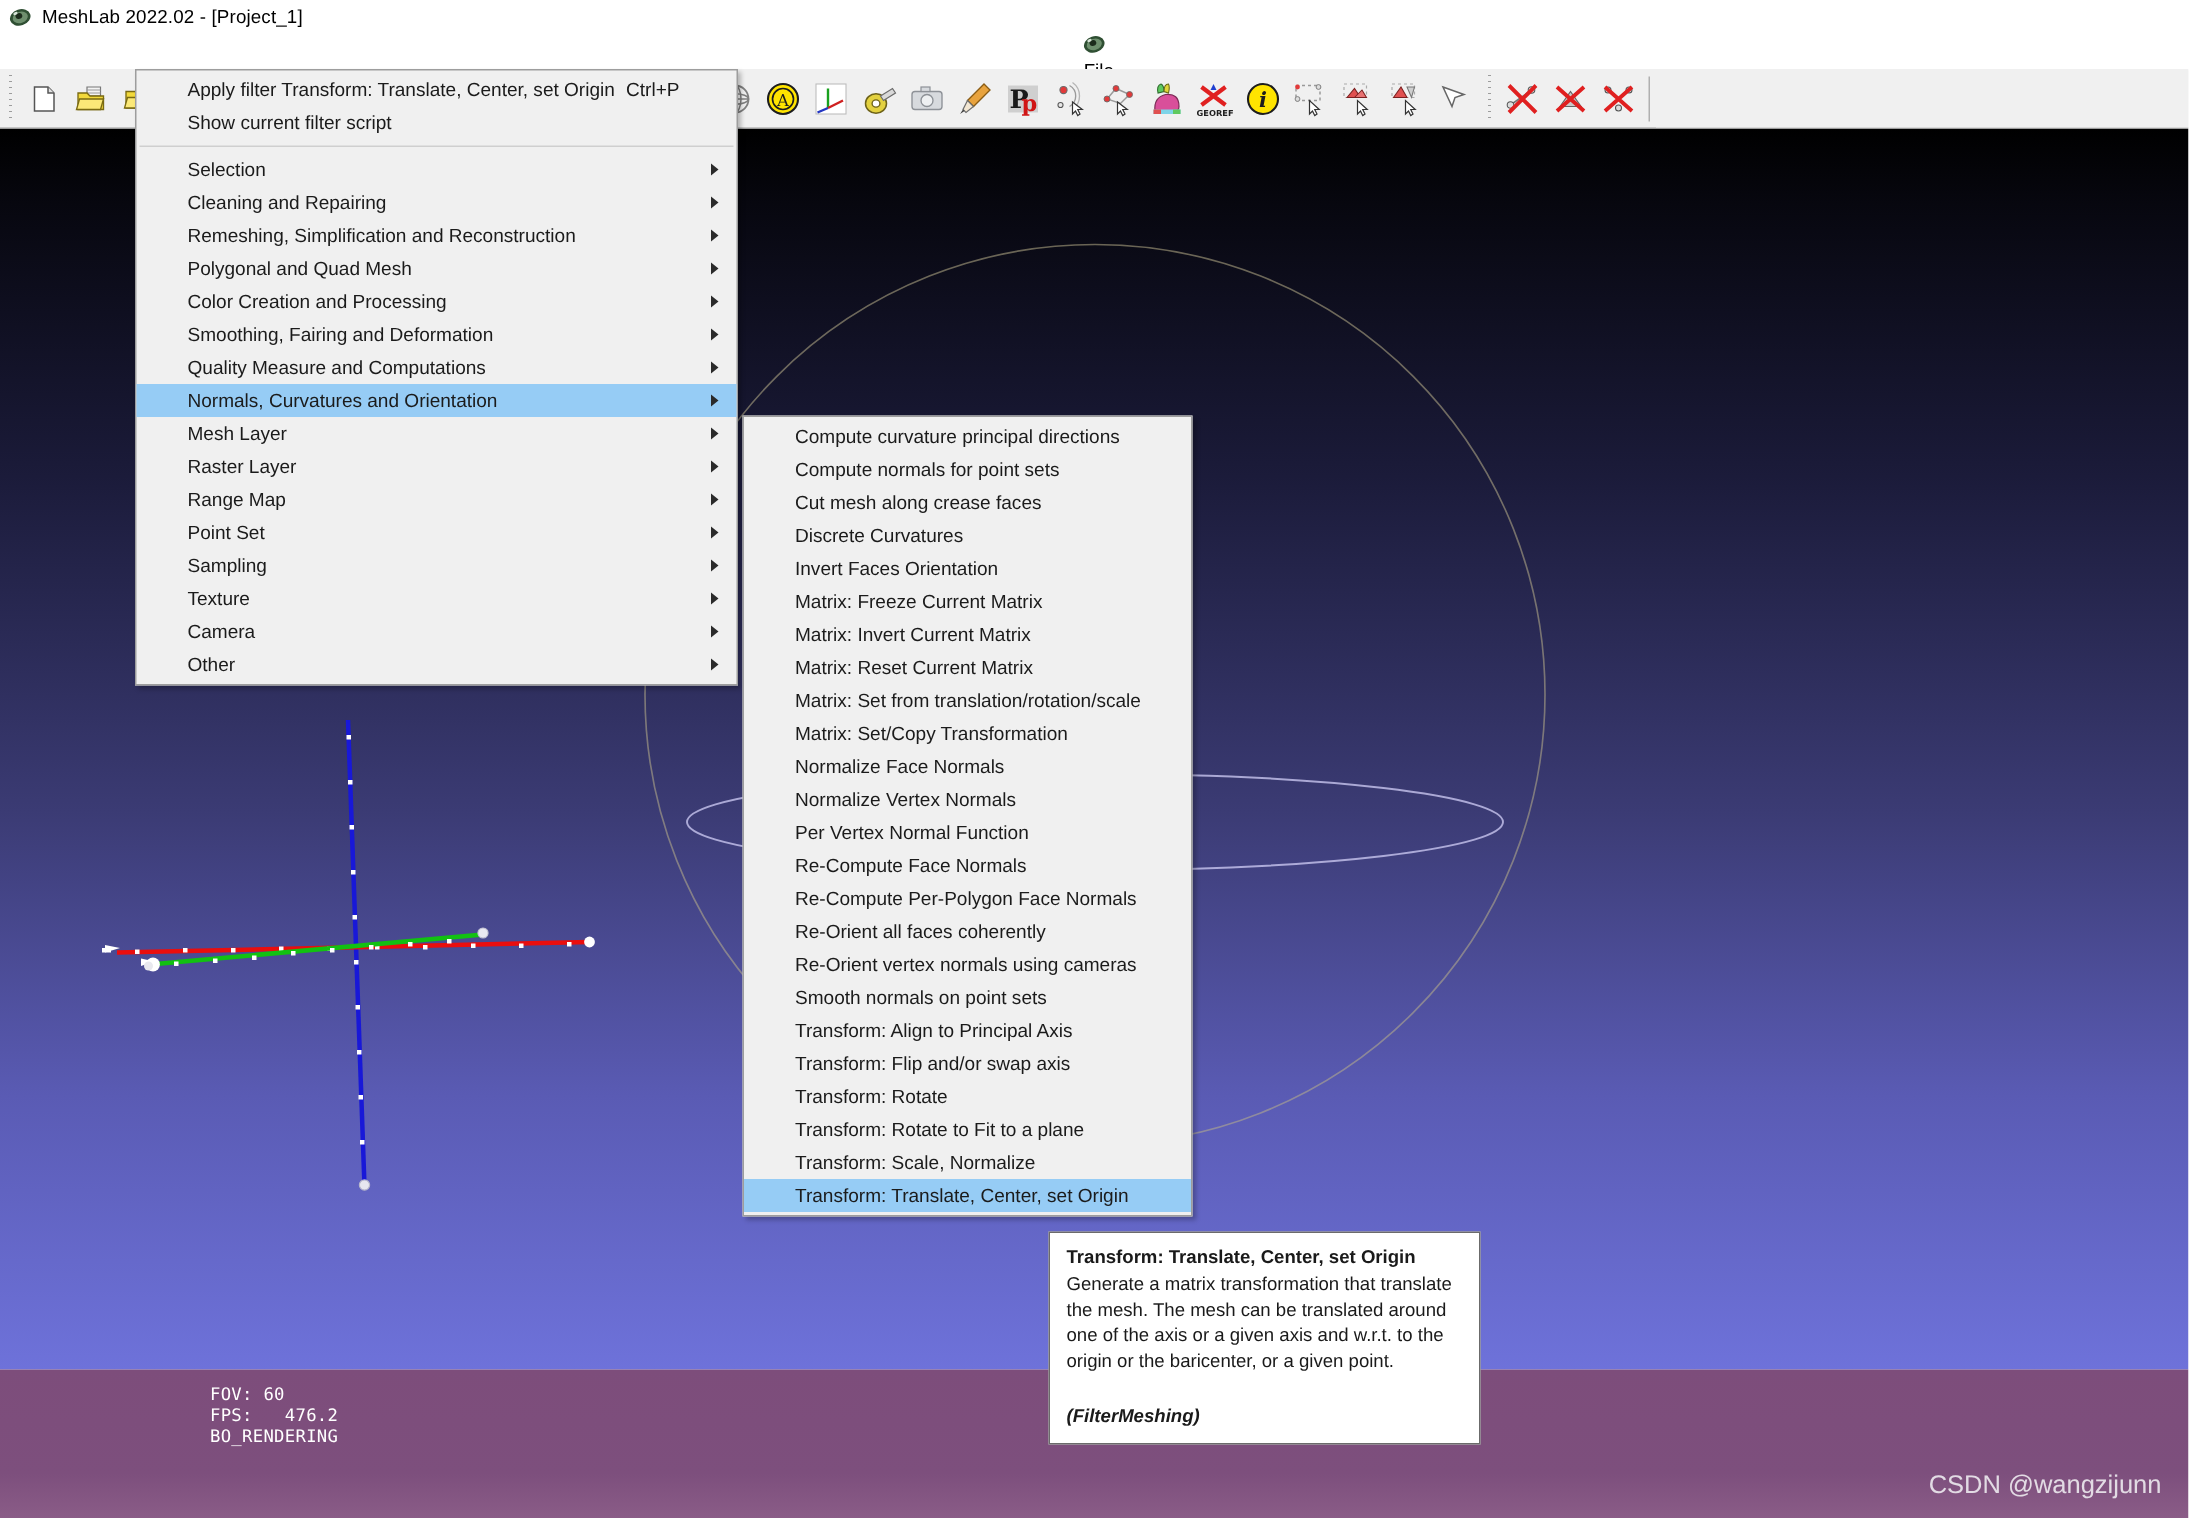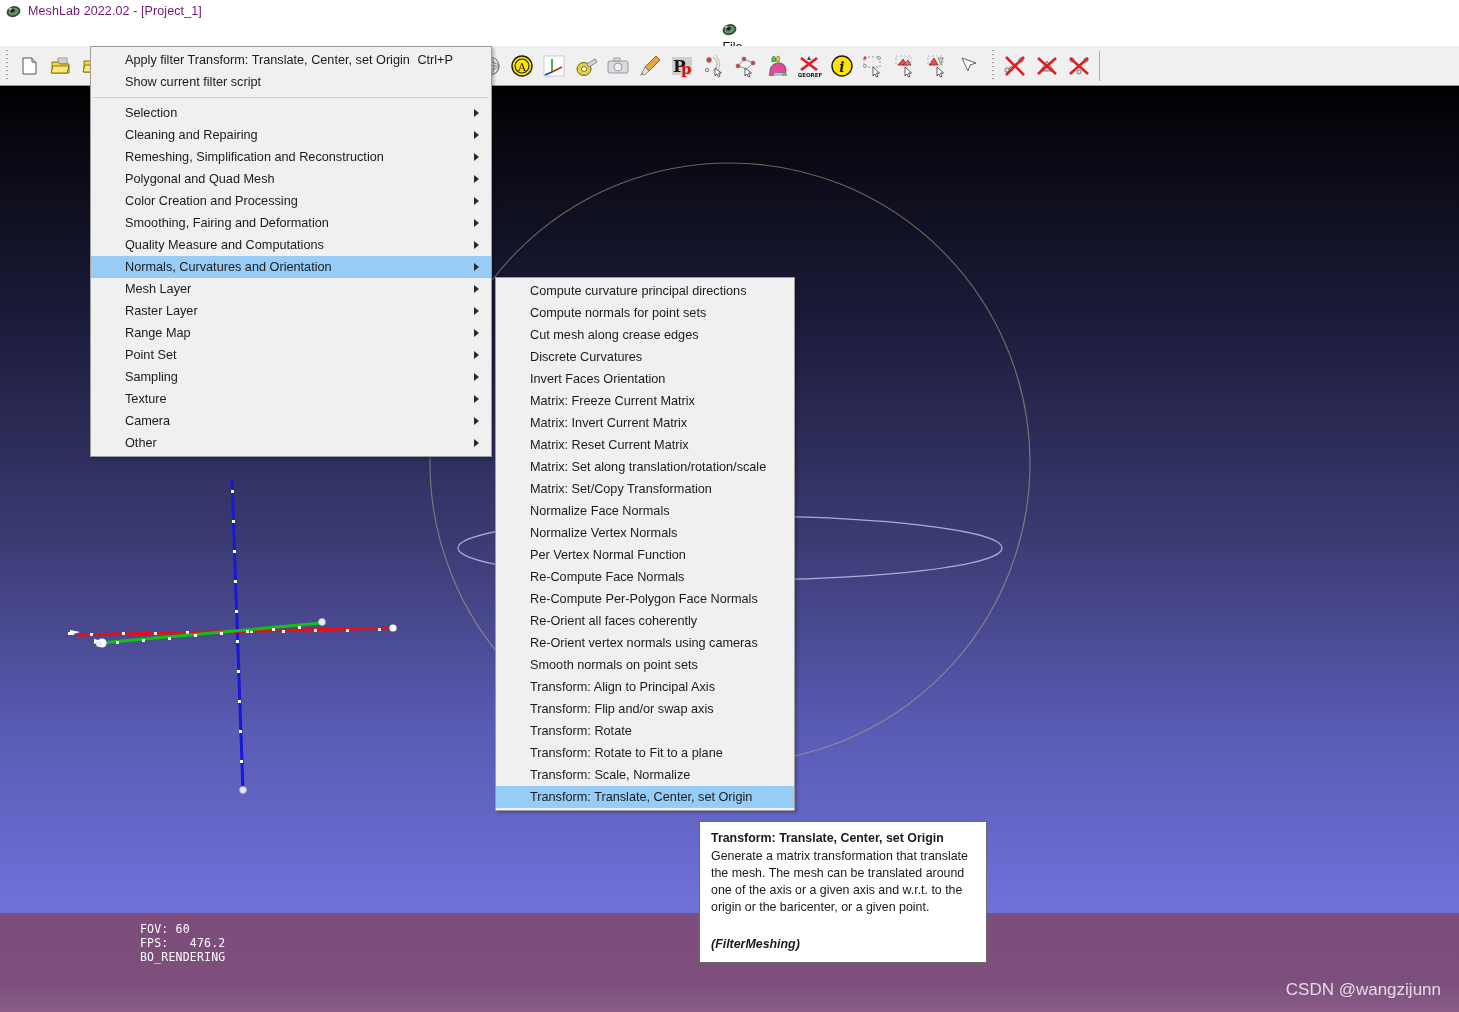--- a/index.html
+++ b/index.html
@@ -33,21 +33,21 @@
   }
   .app-logo {
     width: 15px; height: 15px;
     margin-right: 7px;
     flex: 0 0 auto;
     position: relative;
   }
   .app-logo .sv { display:block; }
   .titlebar-text {
     font-size: 12.5px;
-    color: #701a75;
+    color: #000000;
     white-space: nowrap;
     letter-spacing: 0.1px;
   }
 
   
   .menubar {
     position: absolute;
     left: 0; top: 22px;
     width: 1459px; height: 24px;
     background: #ffffff;
@@ -721,33 +721,33 @@
       <span class="arrow"></span>
     </div>
   </div>
 
   <div class="popup" id="normals-submenu">
     <div class="pmi">
       <span>Compute curvature principal directions</span></div>
     <div class="pmi">
       <span>Compute normals for point sets</span></div>
     <div class="pmi">
-      <span>Cut mesh along crease edges</span></div>
+      <span>Cut mesh along crease faces</span></div>
     <div class="pmi">
       <span>Discrete Curvatures</span></div>
     <div class="pmi">
       <span>Invert Faces Orientation</span></div>
     <div class="pmi">
       <span>Matrix: Freeze Current Matrix</span></div>
     <div class="pmi">
       <span>Matrix: Invert Current Matrix</span></div>
     <div class="pmi">
       <span>Matrix: Reset Current Matrix</span></div>
     <div class="pmi">
-      <span>Matrix: Set along translation/rotation/scale</span></div>
+      <span>Matrix: Set from translation/rotation/scale</span></div>
     <div class="pmi">
       <span>Matrix: Set/Copy Transformation</span></div>
     <div class="pmi">
       <span>Normalize Face Normals</span></div>
     <div class="pmi">
       <span>Normalize Vertex Normals</span></div>
     <div class="pmi">
       <span>Per Vertex Normal Function</span></div>
     <div class="pmi">
       <span>Re-Compute Face Normals</span></div>

